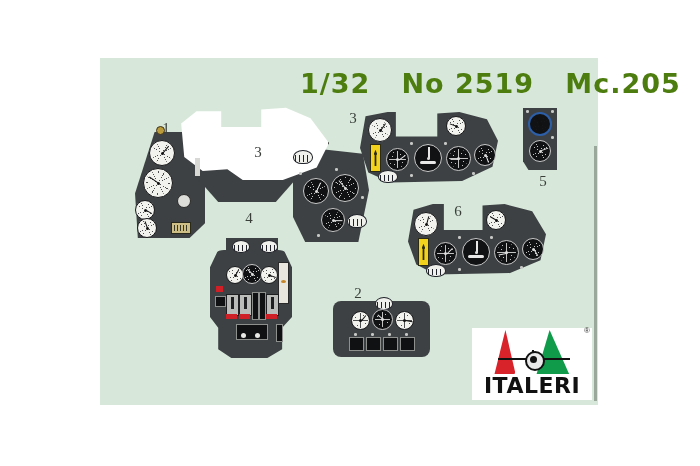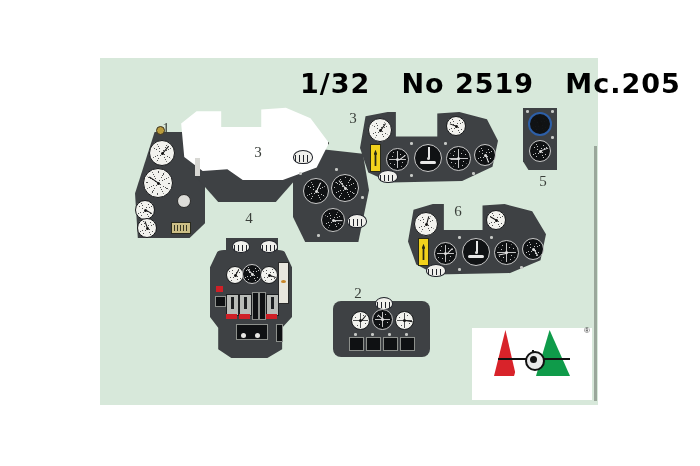--- a/index.html
+++ b/index.html
@@ -7,21 +7,21 @@
 
   #sheet{position:absolute;left:0;top:0;width:700px;height:466px;background:#ffffff;}
 
   
   #bg{position:absolute;left:100px;top:58px;width:498px;height:347px;background:#d7e8da;}
   #edge-line{position:absolute;left:594px;top:146px;width:3px;height:255px;background:#9aa79b;}
 
   
   #title{position:absolute;left:300px;top:68px;width:290px;height:34px;
          font-family:"DejaVu Sans",sans-serif;font-weight:bold;font-size:27px;
-         color:#000000;letter-spacing:1px;white-space:pre;}
+         color:#4d7c0f;letter-spacing:1px;white-space:pre;}
 
   
   .plabel{position:absolute;font-family:"Liberation Serif",serif;font-size:15px;color:#3a3f3a;
           text-align:center;width:18px;}
 
   
   .part{position:absolute;}
   .metal{position:absolute;background:#3e4144;}
   .metal.light{background:#4a4d50;}
   .white{position:absolute;background:#ffffff;border:1.5px solid #1a1a1a;}
@@ -366,15 +366,16 @@
       <div class="grn"></div>
       <div class="plane">
         <div class="wing"></div>
         <div class="fus"></div>
         <div class="tail"></div>
         <div class="ring"></div>
         <div class="ringin"></div>
       </div>
       <div class="reg">®</div>
     </div>
+    <div class="wordmark">ITALERI</div>
   </div>
 
 </div>
 
 </body></html>

